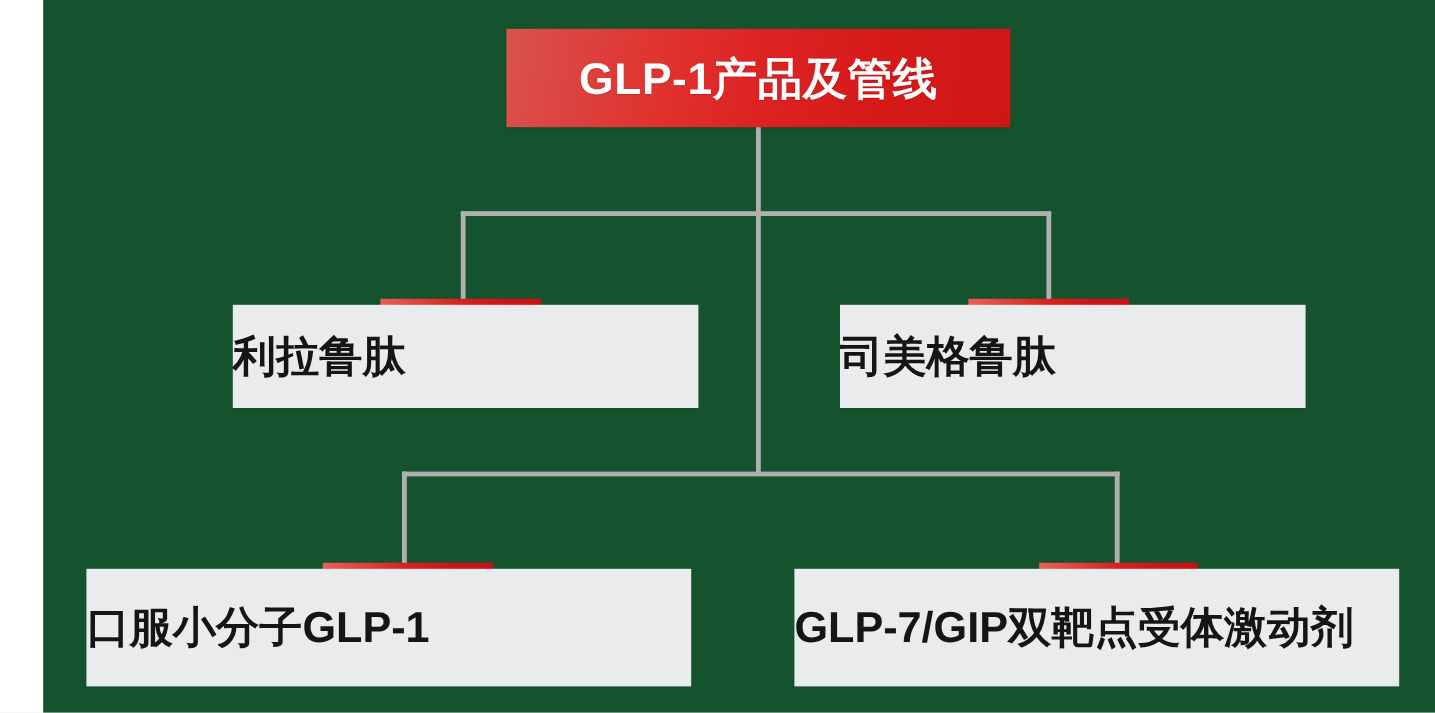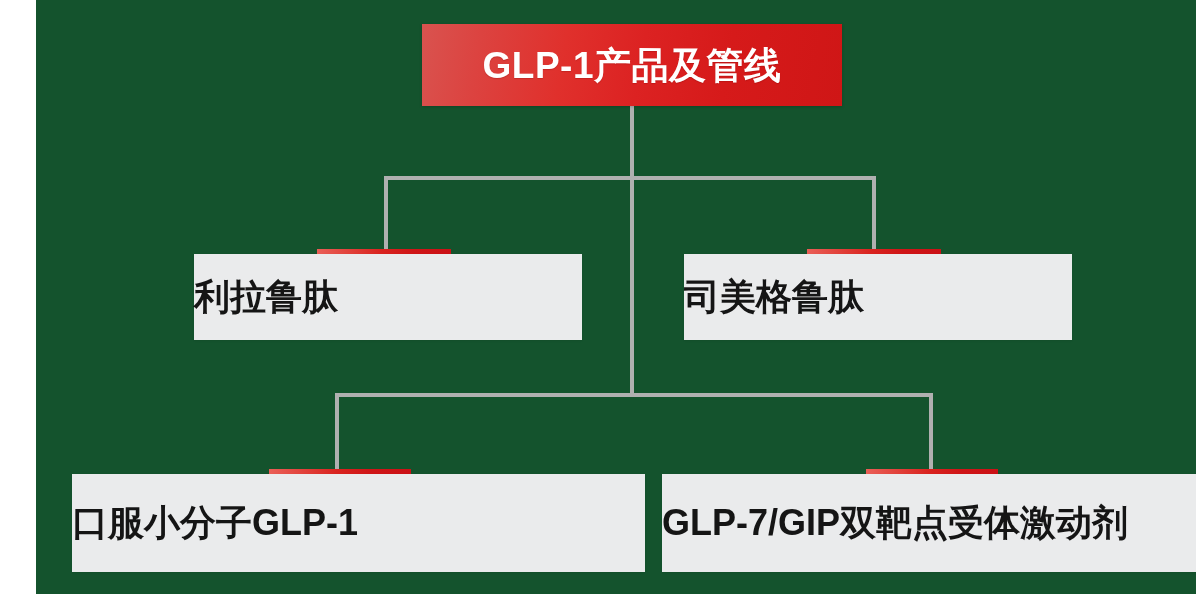--- a/index.html
+++ b/index.html
@@ -68,23 +68,23 @@
   .node-label {
     color: #151515;
     font-weight: bold;
     line-height: 1;
     white-space: nowrap;
   }
 
   .node.lvl2 { width: 388px; height: 86px; top: 254px; }
   .node.lvl2 .node-label { font-size: 36px; }
   .node.lvl2.left  { left: 158px; }
-  .node.lvl2.right { left: 648px; }
+  .node.lvl2.right { left: 664px; }
 
-  .node.lvl3 { width: 573px; height: 98px; top: 474px; }
+  .node.lvl3 { width: 504px; height: 98px; top: 474px; }
   .node.lvl3 .node-label { font-size: 36px; }
   .node.lvl3.left  { left: 36px; }
   .node.lvl3.right { left: 626px; }
 
   
   .accent-bar {
     position: absolute;
     height: 10px;
     background: linear-gradient(90deg,
                 #ea5f57 0%,

